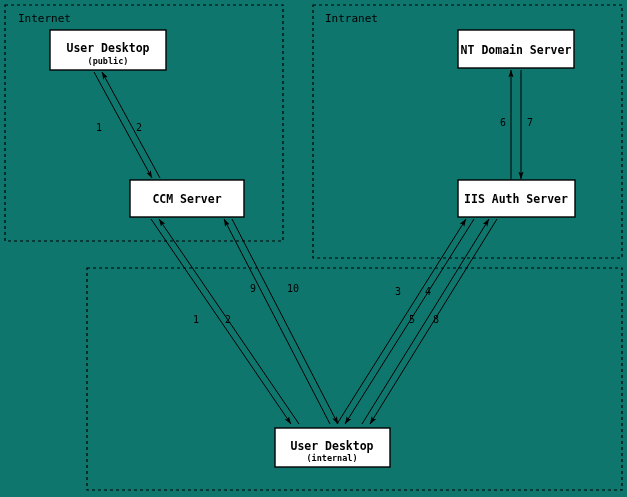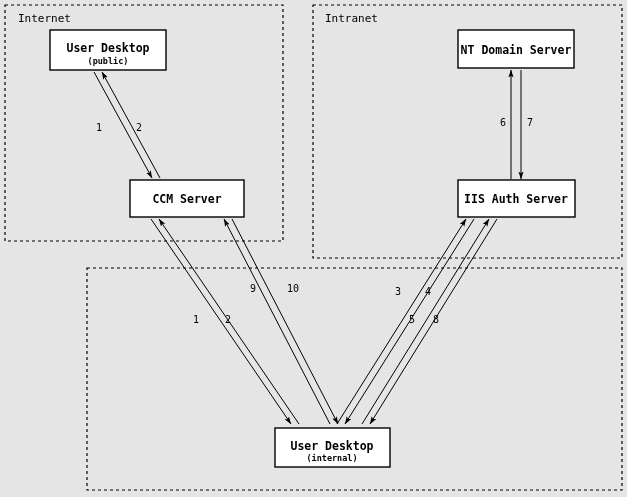--- a/index.html
+++ b/index.html
@@ -4,21 +4,21 @@
 <style>
   html, body {
     margin: 0;
     padding: 0;
     background: #ffffff;
   }
   #canvas {
     position: relative;
     width: 627px;
     height: 497px;
-    background: #e5e5e5;
+    background: #0f766e;
     font-family: "DejaVu Sans Mono", monospace;
     overflow: hidden;
   }
   svg.layer {
     position: absolute;
     left: 0;
     top: 0;
     width: 627px;
     height: 497px;
   }

